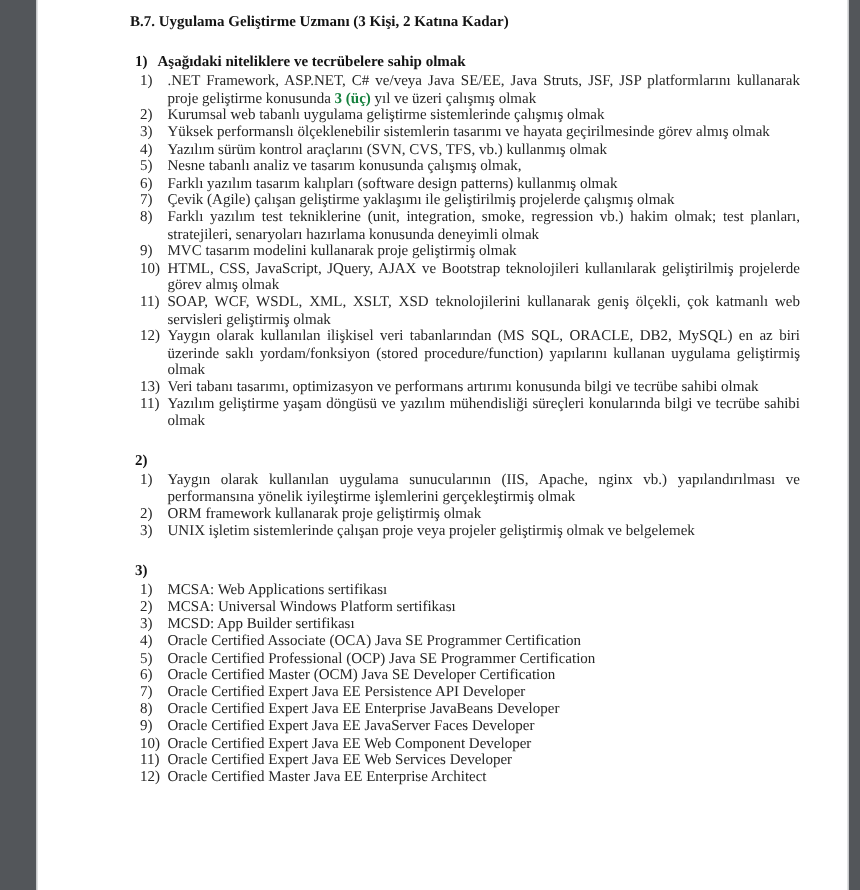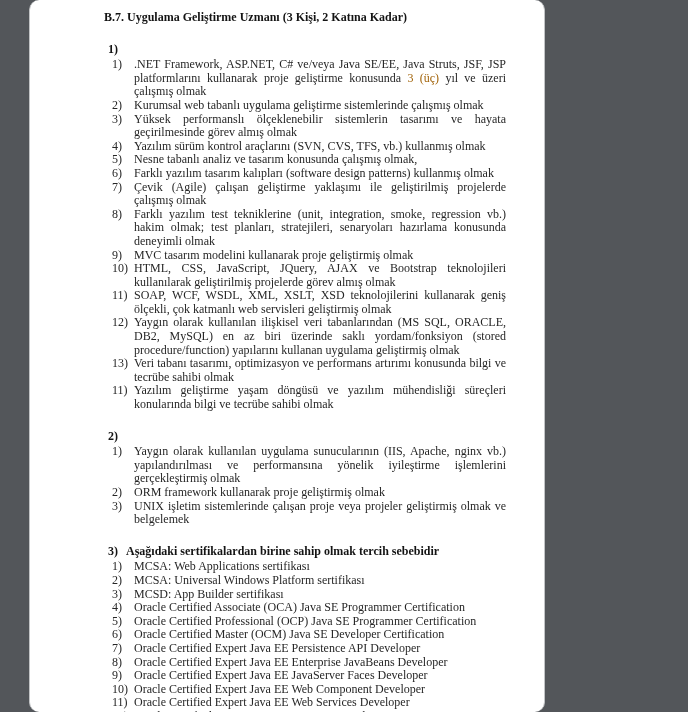--- a/index.html
+++ b/index.html
@@ -11,31 +11,30 @@
     height: 712px;
     background: #53565a;
     overflow: hidden;
     font-family: "Liberation Serif", "DejaVu Serif", serif;
     position: relative;
   }
   .page {
     position: absolute;
     left: 29px;
     top: 0;
-    width: 516px;
+    width: 650px;
     height: 712px;
     box-sizing: border-box;
     background: #ffffff;
     border-left: 1px solid #c2c4c6;
     border-right: 1px solid #c2c4c6;
     padding: 11px 38px 0 74px;
     color: #262626;
     font-size: 12px;
     line-height: 13.6px;
-    border-radius: 10px;
   }
   .doc-title {
     font-size: 12px;
     font-weight: bold;
     color: #141414;
     margin: 0;
   }
   .section {
     margin-top: 18px;
   }
@@ -58,34 +57,35 @@
   .item .num {
     flex: 0 0 22px;
     margin-left: 8px;
     white-space: nowrap;
   }
   .item .itext {
     flex: 1;
     text-align: justify;
   }
   .item .itext b {
-    font-weight: normal;
-    color: #a16207;
+    font-weight: bold;
+    color: #15803d;
   }
 </style>
 </head>
 <body>
 
 <div class="viewer">
   <div class="page">
     <h1 class="doc-title">B.7. Uygulama Geliştirme Uzmanı (3 Kişi, 2 Katına Kadar)</h1>
     <div id="sections">
   <div class="section">
     <div class="section-heading">
       <span class="num">1)</span>
+      <span class="htext">Aşağıdaki niteliklere ve tecrübelere sahip olmak</span>
     </div>
     <div class="section-items">
   <div class="item">
     <span class="num">1)</span>
     <span class="itext"><span>.NET Framework, ASP.NET, C# ve/veya Java SE/EE, Java Struts, JSF, JSP platformlarını kullanarak proje geliştirme konusunda </span><b>3 (üç)</b><span> yıl ve üzeri çalışmış olmak</span></span>
   </div>
 
   <div class="item">
     <span class="num">2)</span>
     <span class="itext">Kurumsal web tabanlı uygulama geliştirme sistemlerinde çalışmış olmak</span>
@@ -171,21 +171,20 @@
   <div class="item">
     <span class="num">3)</span>
     <span class="itext">UNIX işletim sistemlerinde çalışan proje veya projeler geliştirmiş olmak ve belgelemek</span>
   </div>
 </div>
   </div>
 
   <div class="section">
     <div class="section-heading">
       <span class="num">3)</span>
-      <span class="htext">Aşağıdaki sertifikalardan birine sahip olmak tercih sebebidir</span>
     </div>
     <div class="section-items">
   <div class="item">
     <span class="num">1)</span>
     <span class="itext">MCSA: Web Applications sertifikası</span>
   </div>
 
   <div class="item">
     <span class="num">2)</span>
     <span class="itext">MCSA: Universal Windows Platform sertifikası</span>

